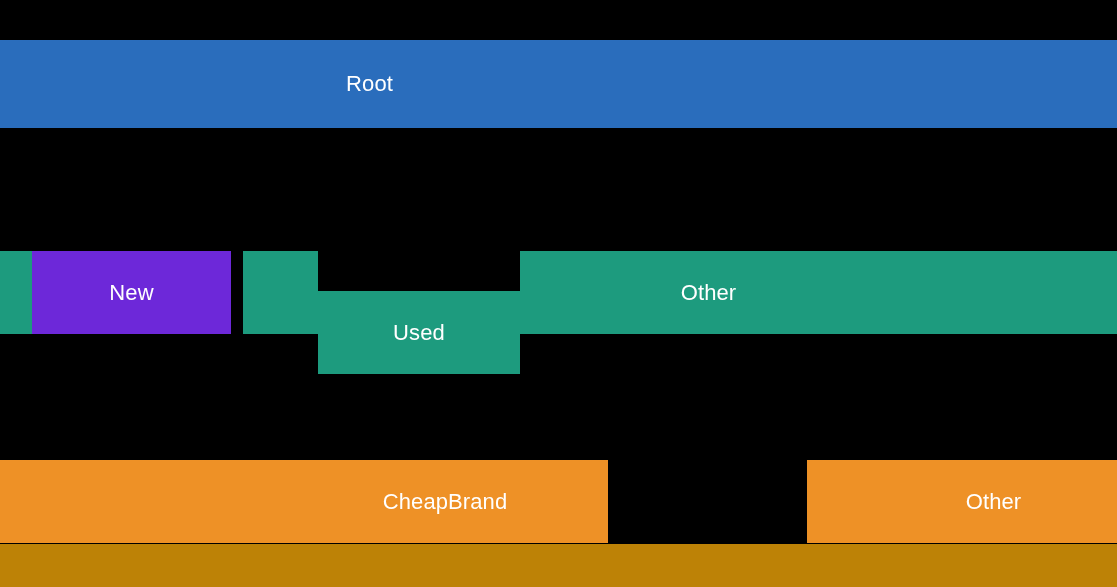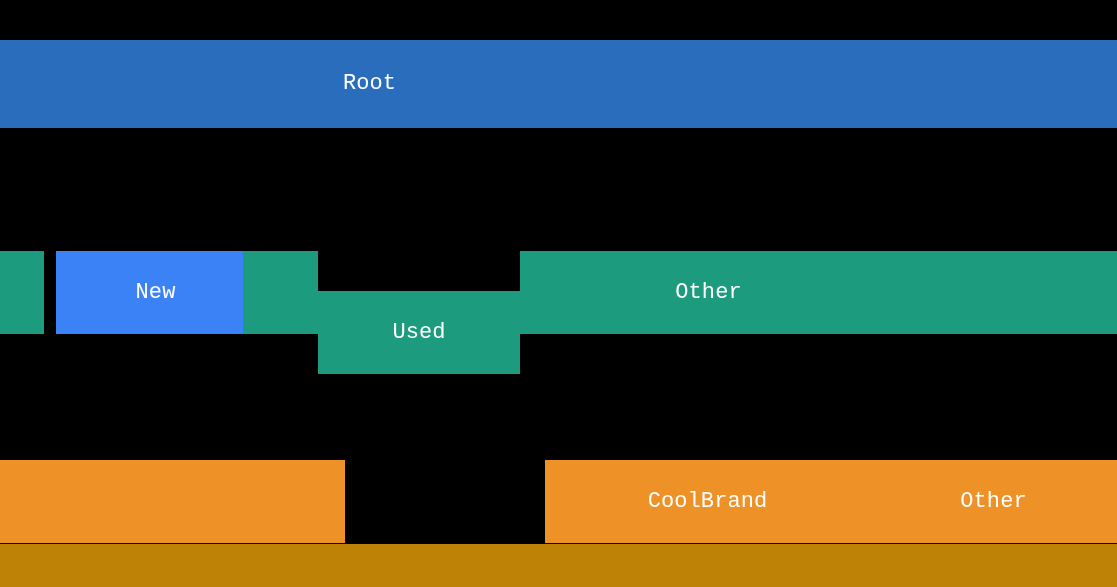--- a/index.html
+++ b/index.html
@@ -33,56 +33,56 @@
     align-items: center;
     justify-content: center;
     overflow: hidden;
   }
   .icicle-label {
     color: #ffffff;
     font-size: 22px;
     line-height: 1;
     white-space: nowrap;
     letter-spacing: 0.1px;
-    font-family: Liberation Mono, monospace;
+    font-family: Liberation Sans, sans-serif;
   }
 </style>
 </head>
 <body>
 
 <div id="icicle-chart" style="background: rgb(0, 0, 0);">
     <div class="icicle-row" style="top: 40px; height: 88px;">
       <div class="icicle-node no-label" style="left: 0px; width: 318px; background: rgb(42, 109, 188);"></div>
       <div class="icicle-node" style="left: 318px; width: 103px; background: rgb(42, 109, 188);">
         <span class="icicle-label">Root</span>
       </div>
       <div class="icicle-node no-label" style="left: 421px; width: 99px; background: rgb(42, 109, 188);"></div>
       <div class="icicle-node no-label" style="left: 520px; width: 597px; background: rgb(42, 109, 188);"></div>
     </div>
     <div class="icicle-row" style="top: 251px; height: 83px;">
       <div class="icicle-node no-label" style="left: 0px; width: 44px; background: rgb(29, 155, 126);"></div>
-      <div class="icicle-node" style="left: 56px; width: 199px; background: #3b82f6;">
+      <div class="icicle-node" style="left: 32px; width: 199px; background: #6d28d9;">
         <span class="icicle-label">New</span>
       </div>
       <div class="icicle-node no-label" style="left: 243px; width: 75px; background: rgb(29, 155, 126);"></div>
       <div class="icicle-node" style="left: 318px; width: 202px; background: rgb(29, 155, 126); margin-top: 40px;">
         <span class="icicle-label">Used</span>
       </div>
       <div class="icicle-node no-label" style="left: 520px; width: 88px; background: rgb(29, 155, 126);"></div>
       <div class="icicle-node" style="left: 608px; width: 201px; background: rgb(29, 155, 126);">
         <span class="icicle-label">Other</span>
       </div>
       <div class="icicle-node no-label" style="left: 809px; width: 308px; background: rgb(29, 155, 126);"></div>
     </div>
     <div class="icicle-row" style="top: 460px; height: 83px;">
       <div class="icicle-node no-label" style="left: 0px; width: 345px; background: rgb(238, 145, 38);"></div>
+      <div class="icicle-node" style="left: 345px; width: 200px; background: rgb(238, 145, 38);">
+        <span class="icicle-label">CheapBrand</span>
+      </div>
       <div class="icicle-node no-label" style="left: 545px; width: 63px; background: rgb(238, 145, 38);"></div>
-      <div class="icicle-node" style="left: 608px; width: 199px; background: rgb(238, 145, 38);">
-        <span class="icicle-label">CoolBrand</span>
-      </div>
       <div class="icicle-node no-label" style="left: 807px; width: 63px; background: rgb(238, 145, 38);"></div>
       <div class="icicle-node" style="left: 870px; width: 247px; background: rgb(238, 145, 38);">
         <span class="icicle-label">Other</span>
       </div>
     </div>
     <div class="icicle-row" style="top: 544px; height: 43px;">
       <div class="icicle-node no-label" style="left: 0px; width: 1117px; background: rgb(189, 130, 6);"></div>
     </div>
   </div>
 

